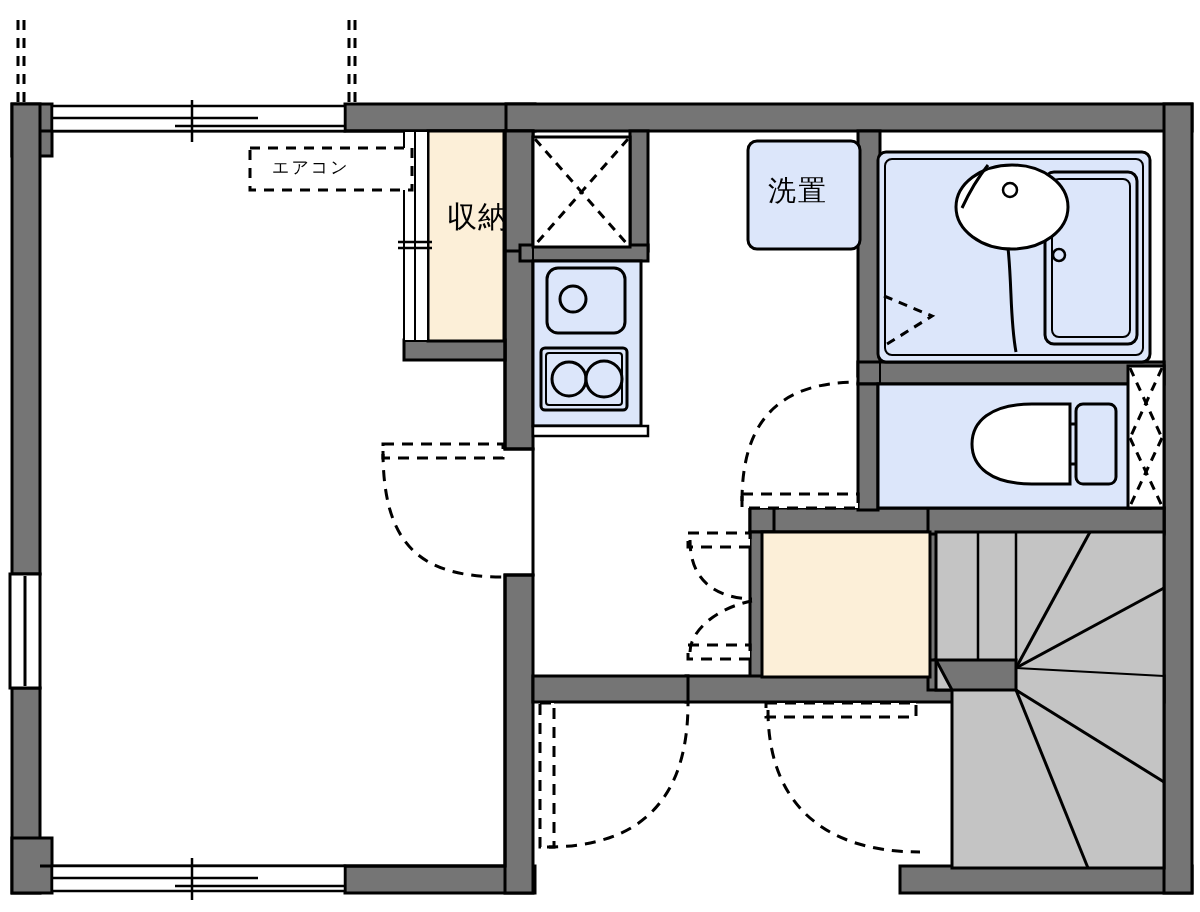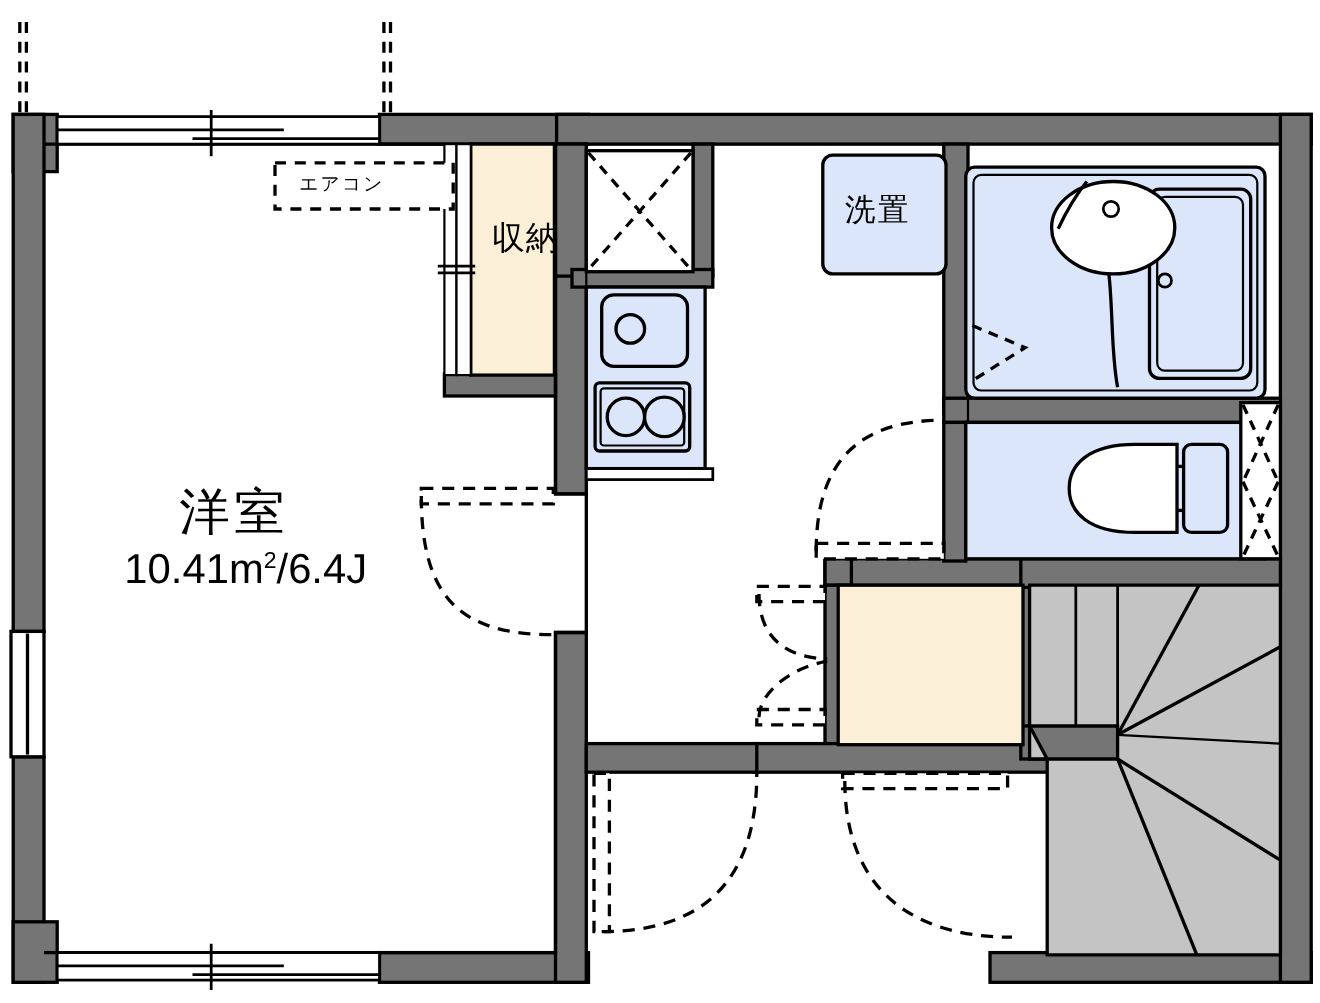--- a/index.html
+++ b/index.html
@@ -280,25 +280,21 @@
         <line x1="1162" y1="438" x2="1130" y2="506" stroke="#000" stroke-width="3" stroke-dasharray="9,7"></line>
       </g>
     </g>
 
     <g>
       <rect x="250" y="148" width="162" height="42" fill="#ffffff" stroke="#000" stroke-width="3" stroke-dasharray="10,8"></rect>
     </g>
 
   </svg>
 
-  <div class="fp-label" id="room-name" style="left:163px; top:435px;">洋室</div>
-
-  <div class="fp-label" id="room-area" style="left:113px; top:497px;">
-    <span>10.41</span><span>m</span><span class="sup">2</span><span>/6.4J</span>
-  </div>
+
 
   <div class="fp-label" id="label-aircon" style="left:272px; top:156px;">エアコン</div>
 
   <div class="fp-label" id="label-closet" style="left:447px; top:198px;">収納</div>
 
   <div class="fp-label" id="label-washer" style="left:768px; top:172px;">洗置</div>
 
 </div>
 
 </body></html>

